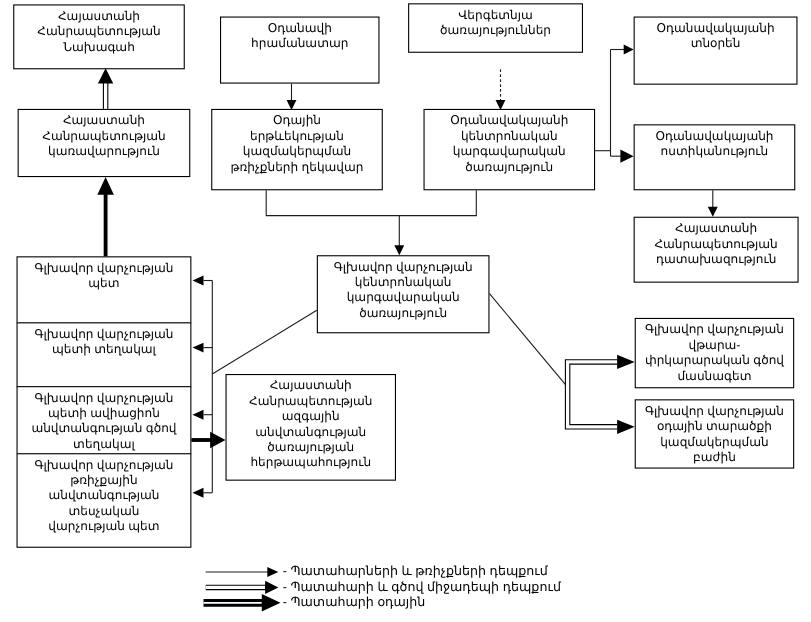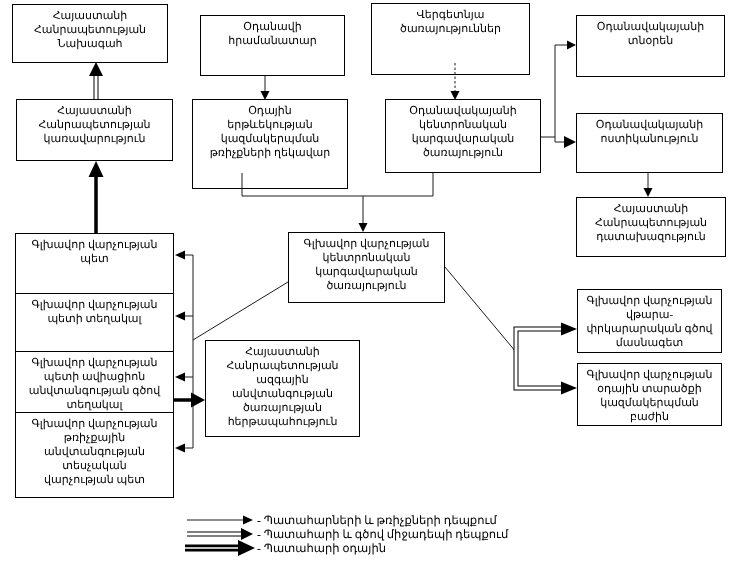--- a/index.html
+++ b/index.html
@@ -1,18 +1,18 @@
 <!DOCTYPE html>
 <html><head>
 <meta charset="utf-8">
 <style>
   html,body { margin:0; padding:0; background:#ffffff; }
   #canvas {
     position:relative; width:737px; height:565px; background:#ffffff;
-    font-family:Liberation Serif, serif; color:#000;
+    font-family:Liberation Sans, sans-serif; color:#000;
   }
   .node {
     position:absolute; box-sizing:border-box;
     border:1px solid #000; background:#fff;
     text-align:center; font-size:11px; line-height:14px;
     padding-top:3px; white-space:pre-line;
   }
   #connectors { position:absolute; left:0; top:0; pointer-events:none; }
   #connectors line, #connectors polyline, #connectors path { fill:none; }
   .thin   { stroke:#1c1c1c; stroke-width:1; }
@@ -33,25 +33,25 @@
 <div id="canvas">
 
   <div class="node" style="left:12px;  top:4px;   width:156px; height:59px;">Հայաստանի
 Հանրապետության
 Նախագահ</div>
   <div class="node" style="left:16px;  top:99px;  width:157px; height:62px;">Հայաստանի
 Հանրապետության
 կառավարություն</div>
   <div class="node" style="left:200px; top:15px;  width:145px; height:61px;">Օդանավի
 հրամանատար</div>
-  <div class="node" style="left:192px; top:99px;  width:156px; height:90px;">Օդային
+  <div class="node" style="left:192px; top:99px;  width:156px; height:74px;">Օդային
 երթևեկության
 կազմակերպման
 թռիչքների ղեկավար</div>
-  <div class="node" style="left:371px; top:3px;   width:159px; height:72px;">Վերգետնյա
+  <div class="node" style="left:371px; top:3px;   width:159px; height:45px;">Վերգետնյա
 ծառայություններ</div>
   <div class="node" style="left:385px; top:99px;  width:156px; height:74px;">Օդանավակայանի
 կենտրոնական
 կարգավարական
 ծառայություն</div>
   <div class="node" style="left:576px; top:15px;  width:149px; height:62px;">Օդանավակայանի
 տնօրեն</div>
   <div class="node" style="left:576px; top:113px; width:147px; height:60px;">Օդանավակայանի
 ոստիկանություն</div>
   <div class="node" style="left:576px; top:197px; width:150px; height:60px;">Հայաստանի

